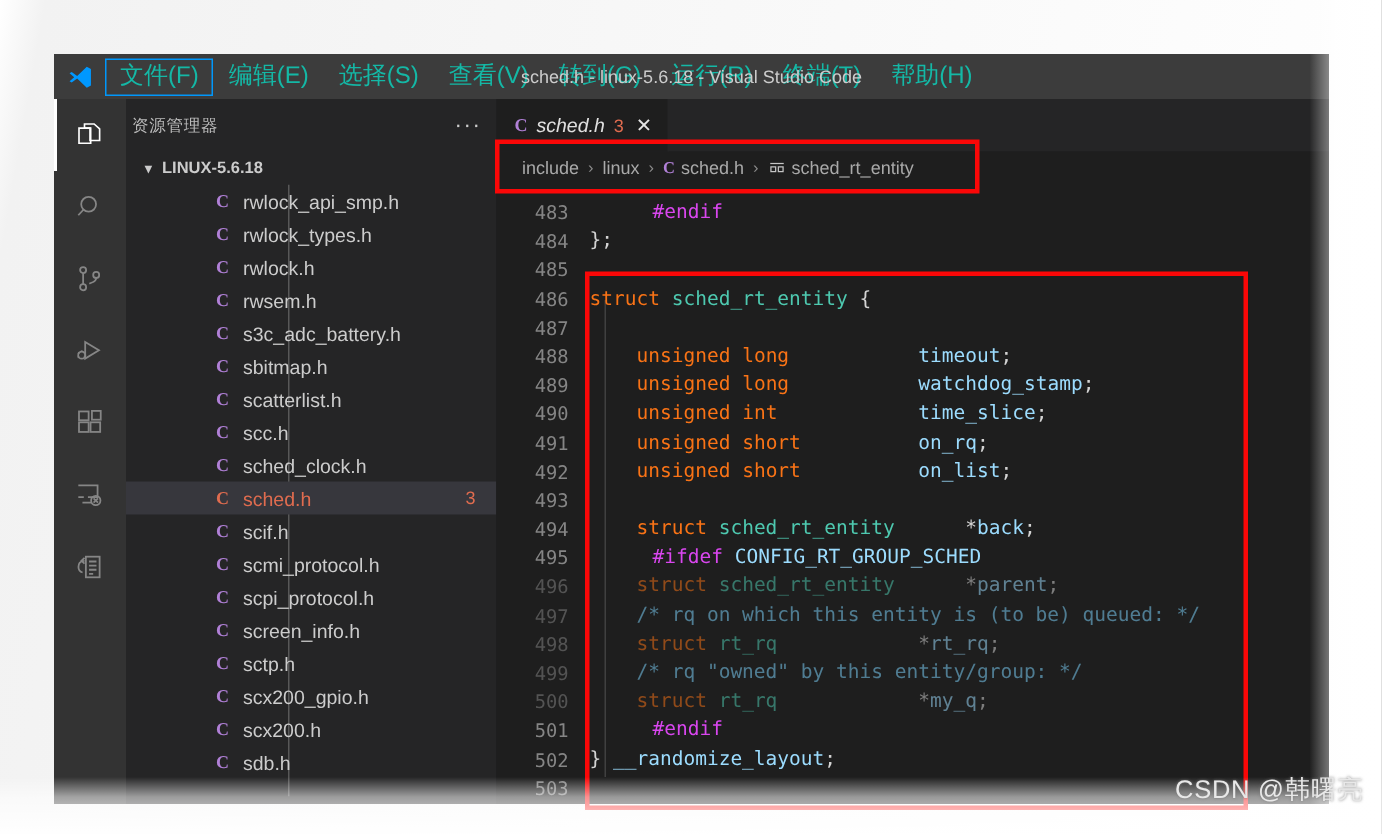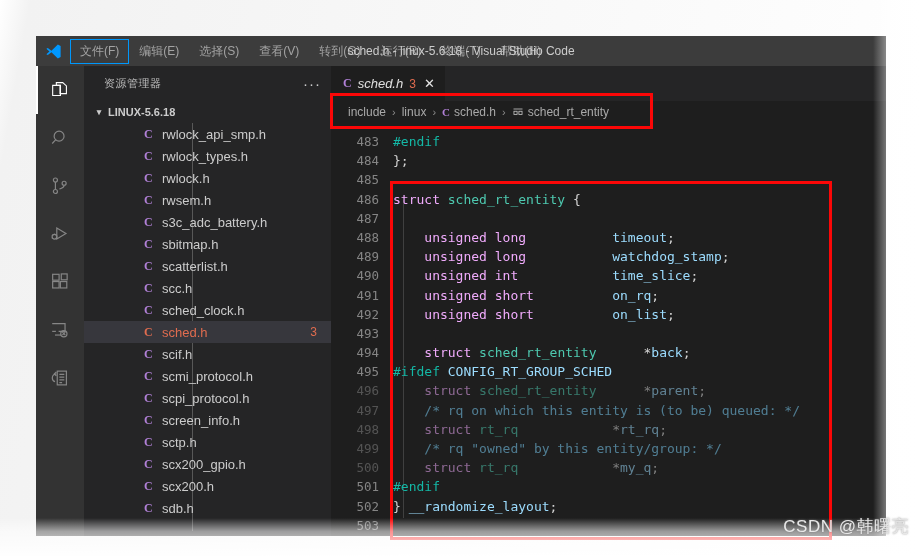--- a/index.html
+++ b/index.html
@@ -32,21 +32,21 @@
     display: flex; align-items: center;
   }
   .vscode-logo {
     width: 34px; height: 30px;
     display: flex; align-items: center; justify-content: center;
   }
   .menu {
     display: flex; align-items: center; height: 30px;
   }
   .menu-item {
-    font-size: 12px; color: #a3a3a3;
+    font-size: 16px; color: #14b8a6;
     padding: 3px 9px 4px 9px;
     margin: 0 1px;
     line-height: 16px;
     white-space: nowrap;
   }
   .menu-item.active {
     background: #3c3c3c;
     outline: 1px solid #0097fb;
   }
   .title-text {
@@ -79,21 +79,21 @@
 
   
   .sidebar {
     position: absolute; left: 48px; top: 30px;
     width: 247px; height: 470px;
     background: #252526;
   }
   .sidebar-header {
     height: 35px;
     display: flex; align-items: center; justify-content: space-between;
-    padding: 0 10px 0 20px;
+    padding: 0 10px 0 4px;
   }
   .sidebar-title {
     font-size: 11px; color: #bbbbbb; letter-spacing: .5px;
   }
   .sidebar-dots { color: #cccccc; font-size: 15px; line-height: 8px; letter-spacing:1px;}
   .folder-row {
     height: 22px;
     display: flex; align-items: center;
     padding-left: 8px;
     font-size: 11px; font-weight: bold; color: #cccccc;
@@ -194,24 +194,24 @@
     width: 48px; text-align: right;
     color: #858585; font-size: 12.5px;
   }
   .lc {
     position: absolute; left: 62px; top: 0;
     color: #d4d4d4;
   }
   .code-line.first-partial { height: 9px; line-height: 0px; overflow:hidden; }
 
   
-  .k  { color: #f0abfc; }   
+  .k  { color: #f97316; }   
   .ty { color: #4ec9b0; }   
   .id { color: #9cdcfe; }   
-  .pp { color: #14b8a6; }   
+  .pp { color: #d946ef; margin-left: 42px; }   
   .cm { color: #7dd3fc; }   
   .pl { color: #d4d4d4; }   
   .dim { opacity: .52; }    
 
   .vguide {
     position: absolute; width: 1px; background: #404040;
   }
 
   
   .redbox {

